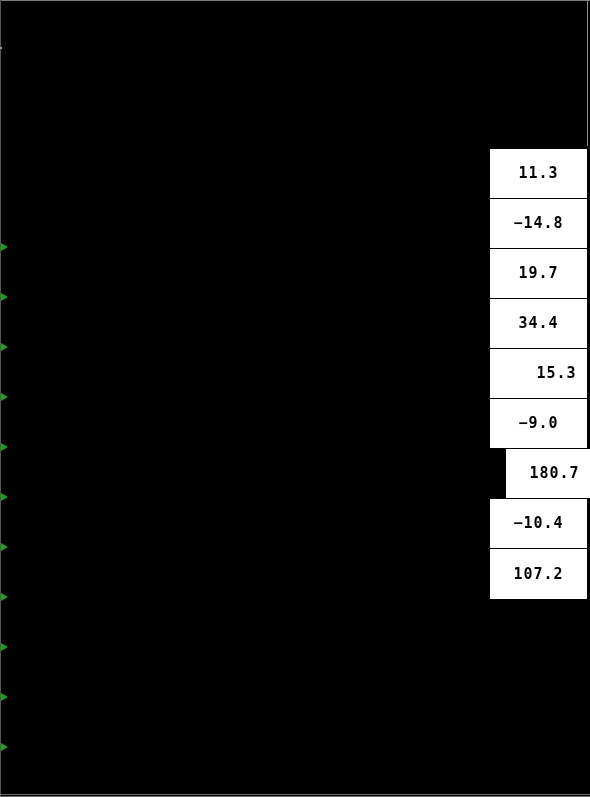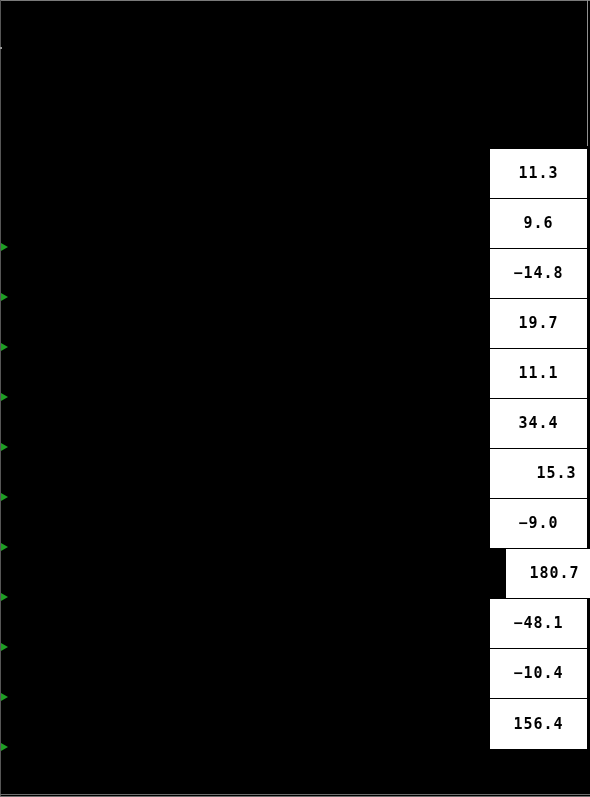--- a/index.html
+++ b/index.html
@@ -155,48 +155,39 @@
       <div class="row-marker" style="top: 593px; border-left-color: rgb(31, 157, 37);"></div>
       <div class="row-marker" style="top: 643px; border-left-color: rgb(31, 157, 37);"></div>
       <div class="row-marker" style="top: 693px; border-left-color: rgb(31, 157, 37);"></div>
       <div class="row-marker" style="top: 743px; border-left-color: rgb(31, 157, 37);"></div>
     </div>
 
   <div class="value-column" id="value-column">
       <div class="value-cell" style="height: 50px;">
         <span class="cell-text">11.3</span>
       </div>
-      <div class="value-cell" style="height: 50px;">
-        <span class="cell-text">9.6</span>
-      </div>
       <div class="value-cell" style="height: 50px; text-align: center;">
         <span class="cell-text">−14.8</span>
       </div>
       <div class="value-cell" style="height: 50px; align-items: center;">
         <span class="cell-text">19.7</span>
-      </div>
-      <div class="value-cell" style="height: 50px;">
-        <span class="cell-text">11.1</span>
       </div>
       <div class="value-cell" style="height: 50px;">
         <span class="cell-text">34.4</span>
       </div>
       <div class="value-cell" style="height: 50px; padding-left: 36px;">
         <span class="cell-text">15.3</span>
       </div>
       <div class="value-cell" style="height: 50px;">
         <span class="cell-text">−9.0</span>
       </div>
       <div class="value-cell" style="height: 50px; margin-left: 16px;">
         <span class="cell-text">180.7</span>
       </div>
       <div class="value-cell" style="height: 50px;">
-        <span class="cell-text">−48.1</span>
-      </div>
-      <div class="value-cell" style="height: 50px;">
         <span class="cell-text">−10.4</span>
       </div>
       <div class="value-cell" style="height: 50px;">
-        <span class="cell-text">156.4</span>
+        <span class="cell-text">107.2</span>
       </div>
     </div>
 
 </div>
 
 </body></html>

